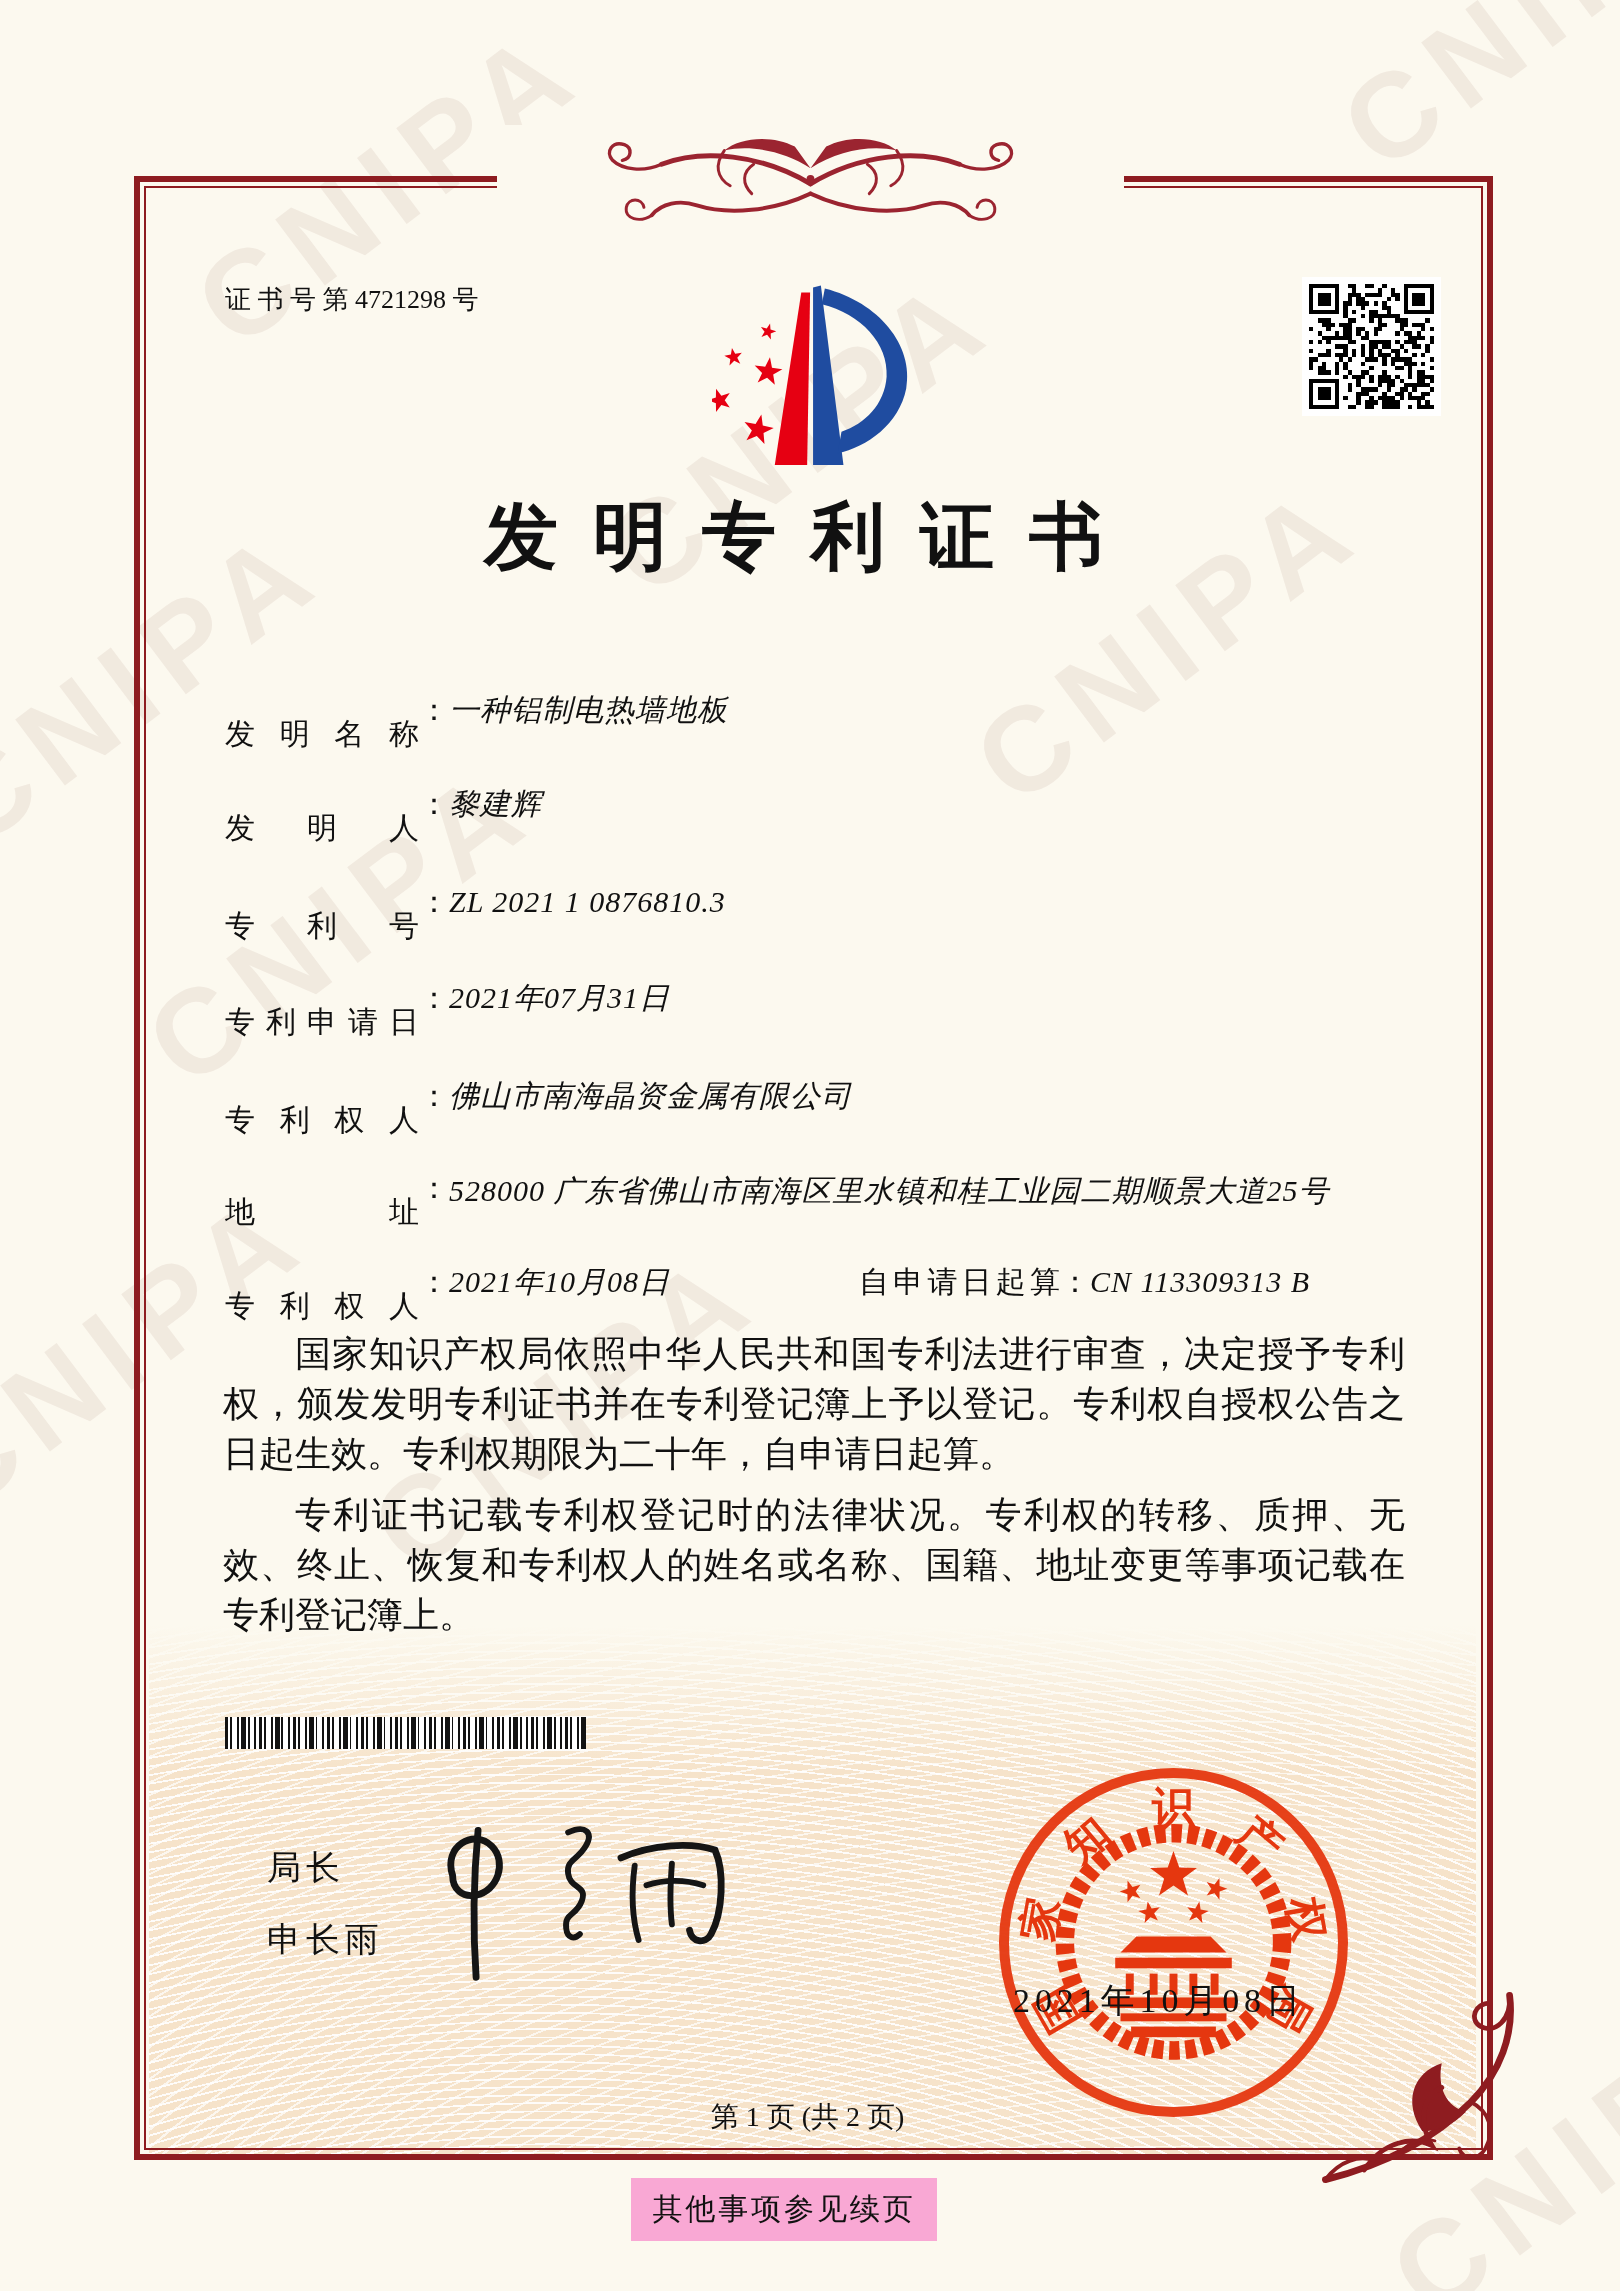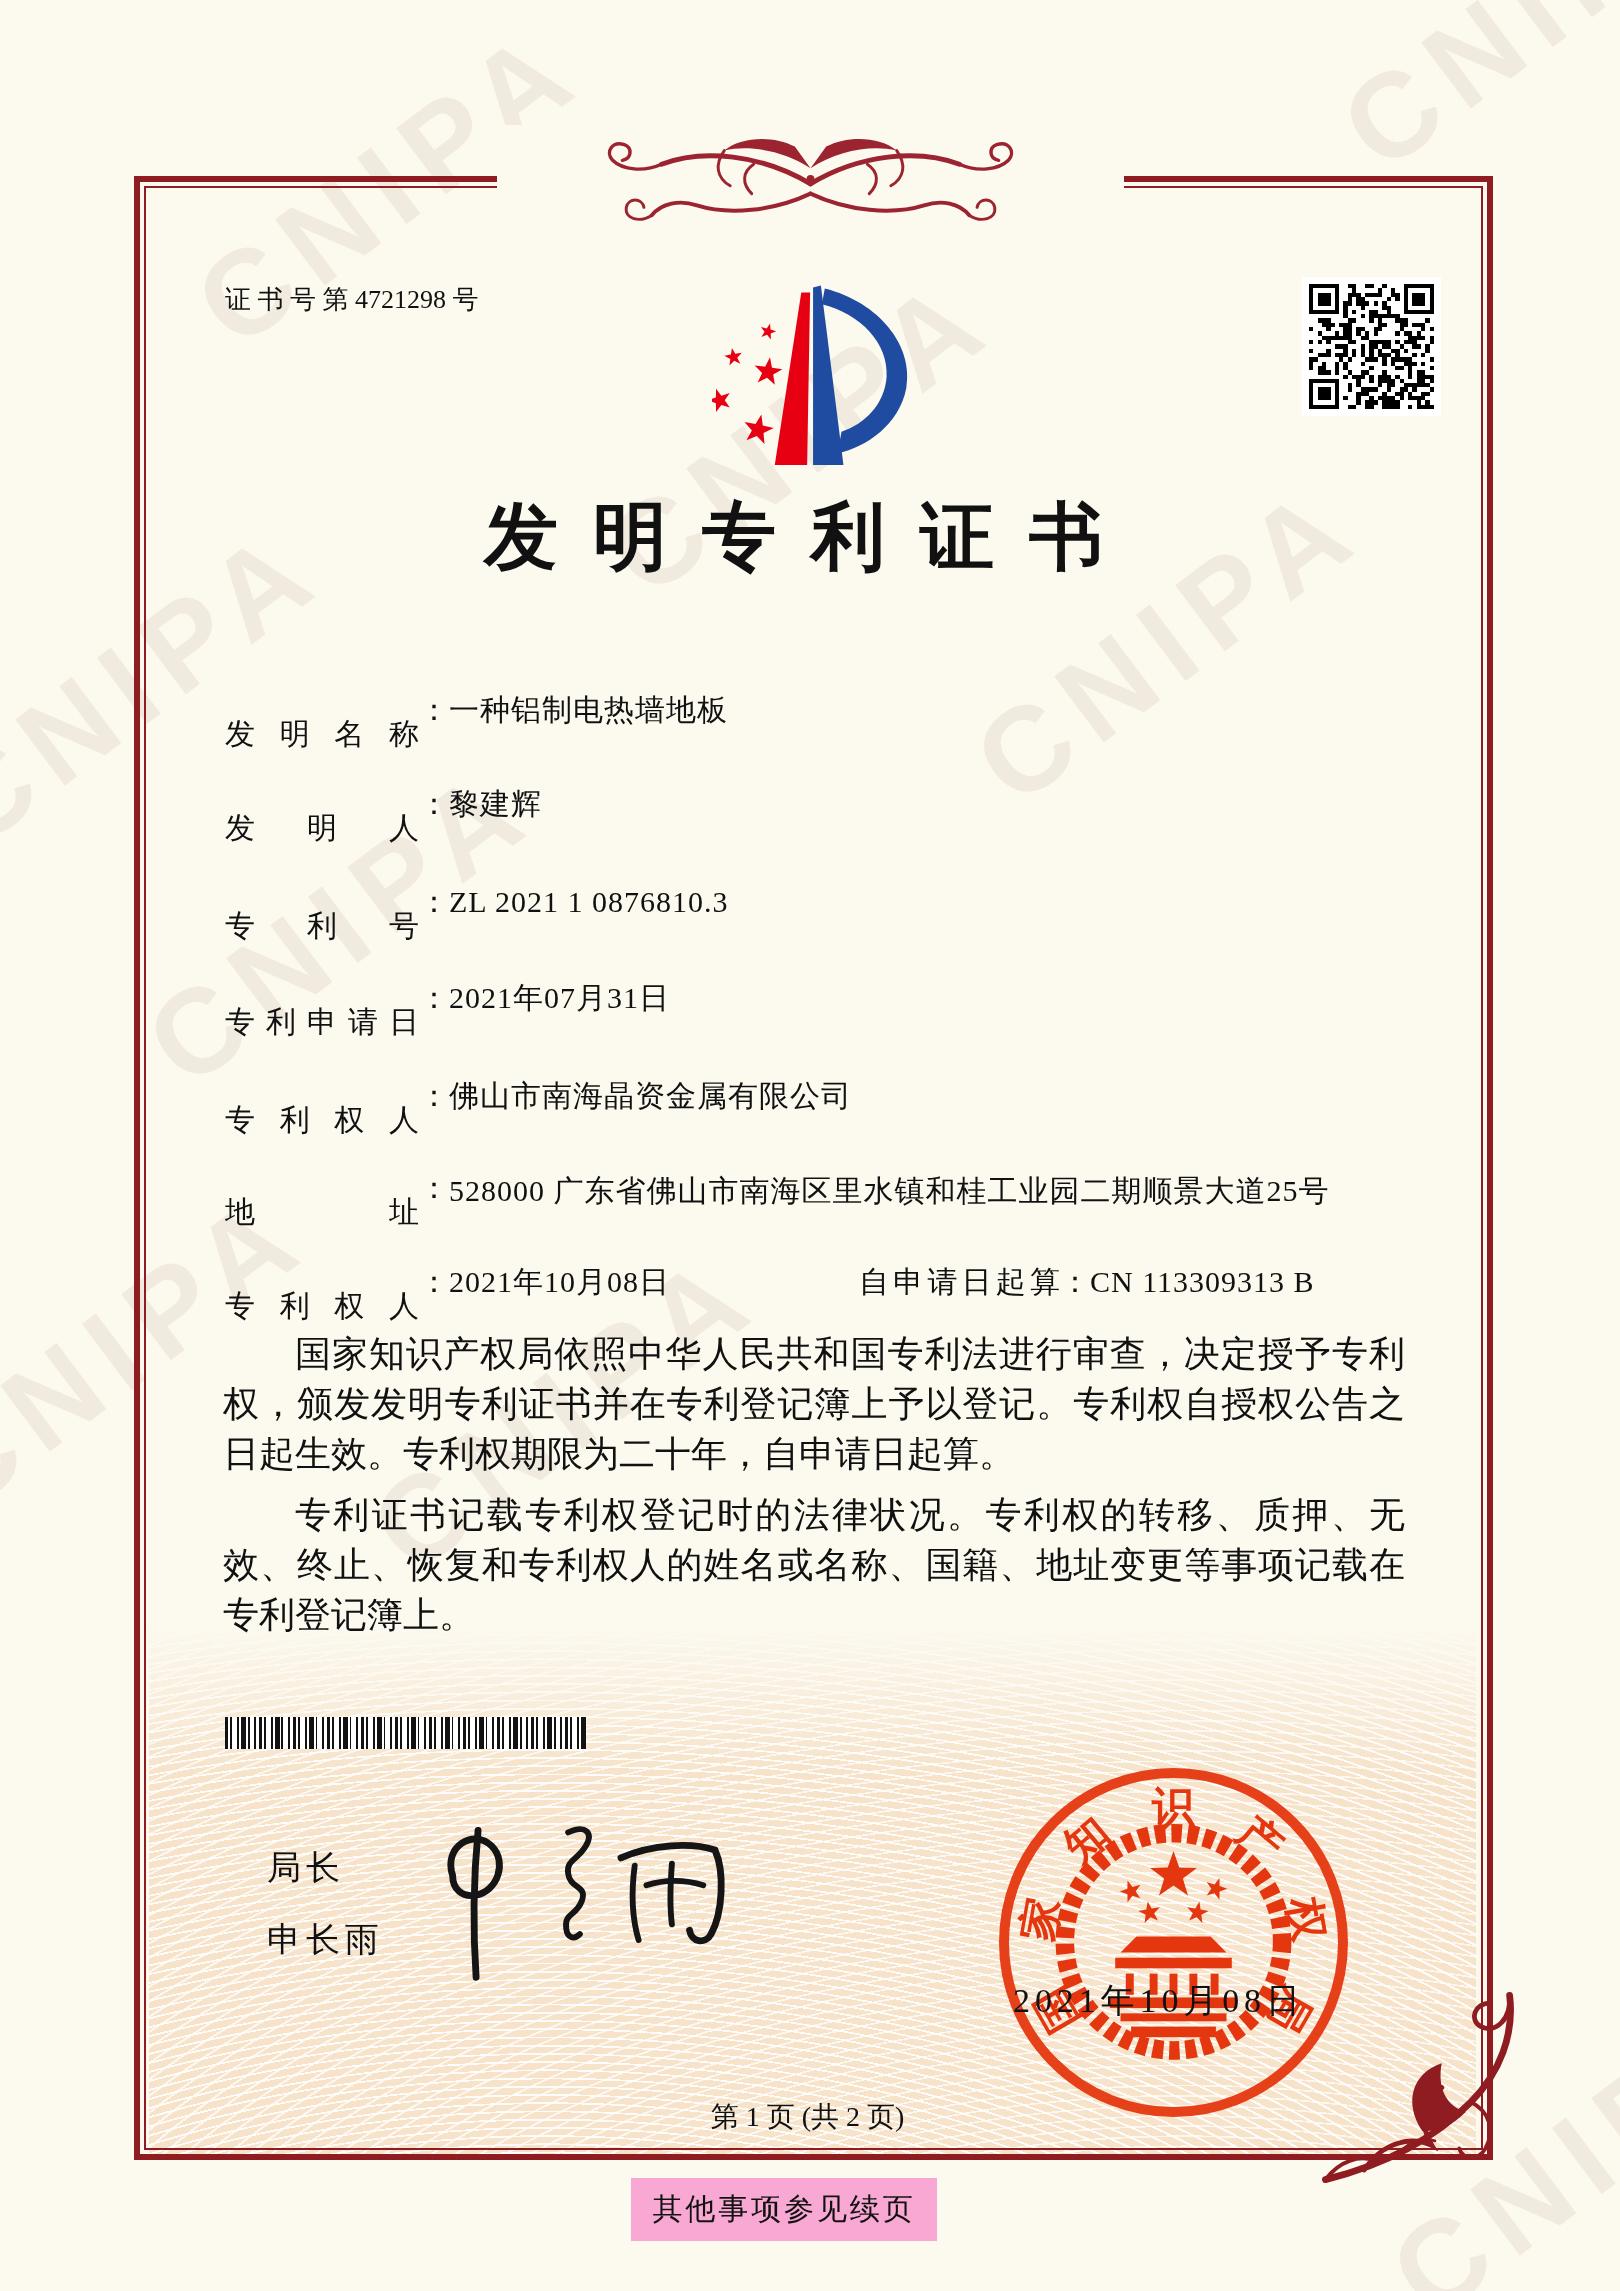--- a/index.html
+++ b/index.html
@@ -35,21 +35,21 @@
   
   .cert-no{position:absolute;left:225px;top:282px;font-size:26px;z-index:2;}
   .logo{position:absolute;left:712px;top:261px;z-index:2;}
   .qr{position:absolute;left:1302px;top:277px;width:125px;height:125px;
     background:#fff;padding:6.9px;z-index:2;}
   .title{position:absolute;left:120px;top:488px;width:1347px;text-align:center;
     font-size:74px;font-weight:bold;letter-spacing:35px;text-indent:35px;z-index:2;}
   
   .row{position:absolute;left:225px;font-size:30px;z-index:2;white-space:nowrap;}
   .flabel{display:inline-block;width:194px;text-align:justify;text-align-last:justify;vertical-align:top;margin-top:24px;}
-  .fvalue{letter-spacing:1px;}
+  .fvalue{letter-spacing:1px;font-style:italic;}
   .fvalue.block{display:inline-block;white-space:normal;width:943px;vertical-align:top;line-height:45px;}
   .gsep{display:inline-block;width:116px;}
   .flabel2{display:inline-block;width:201px;text-align:justify;text-align-last:justify;vertical-align:top;}
   
   .body-text{position:absolute;left:223px;top:1329px;width:1182px;z-index:2;
     font-size:36px;line-height:50px;text-align:justify;}
   .body-text p{margin:0;text-indent:2em;}
   .body-text p + p{margin-top:11px;}
   
   .barcode{position:absolute;left:225px;top:1717px;width:361px;height:32px;z-index:2;

